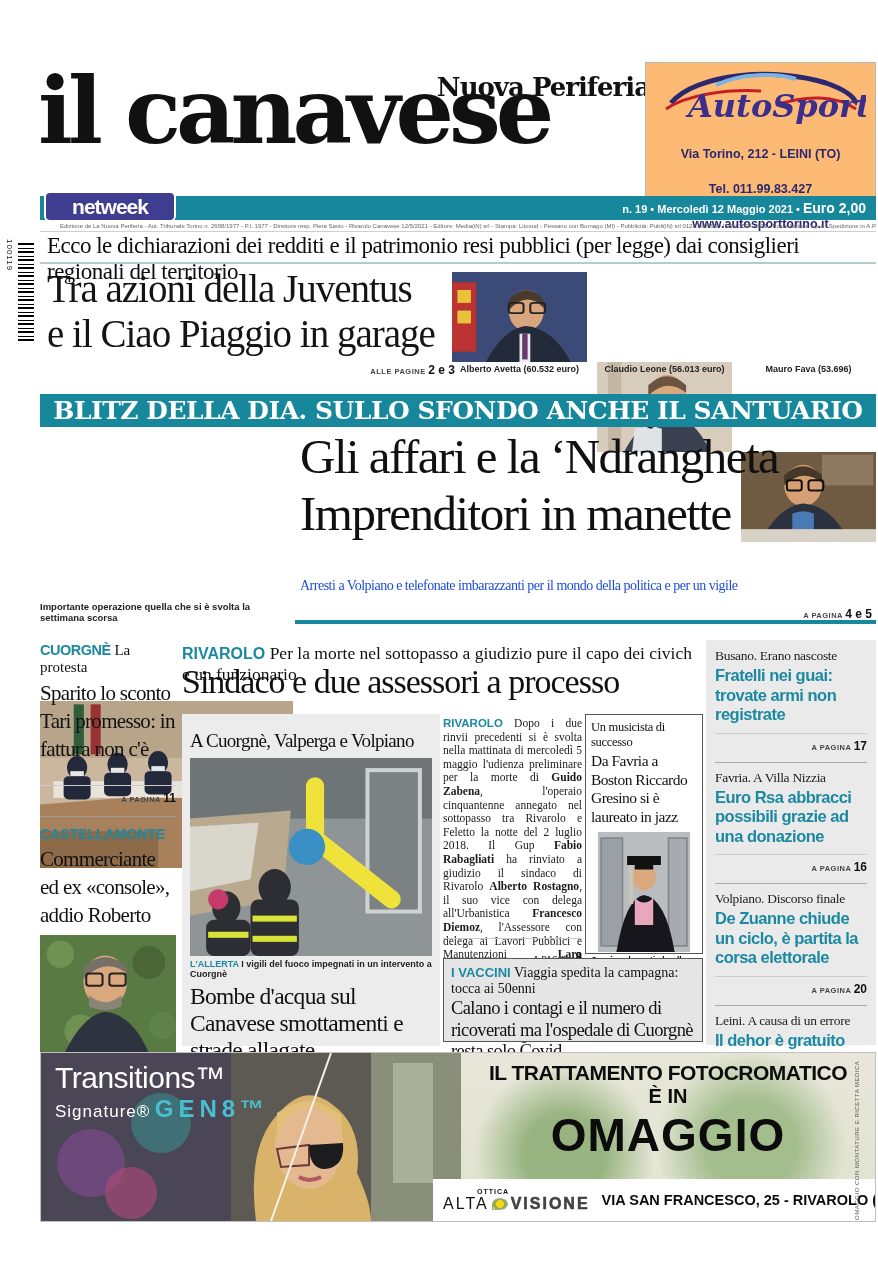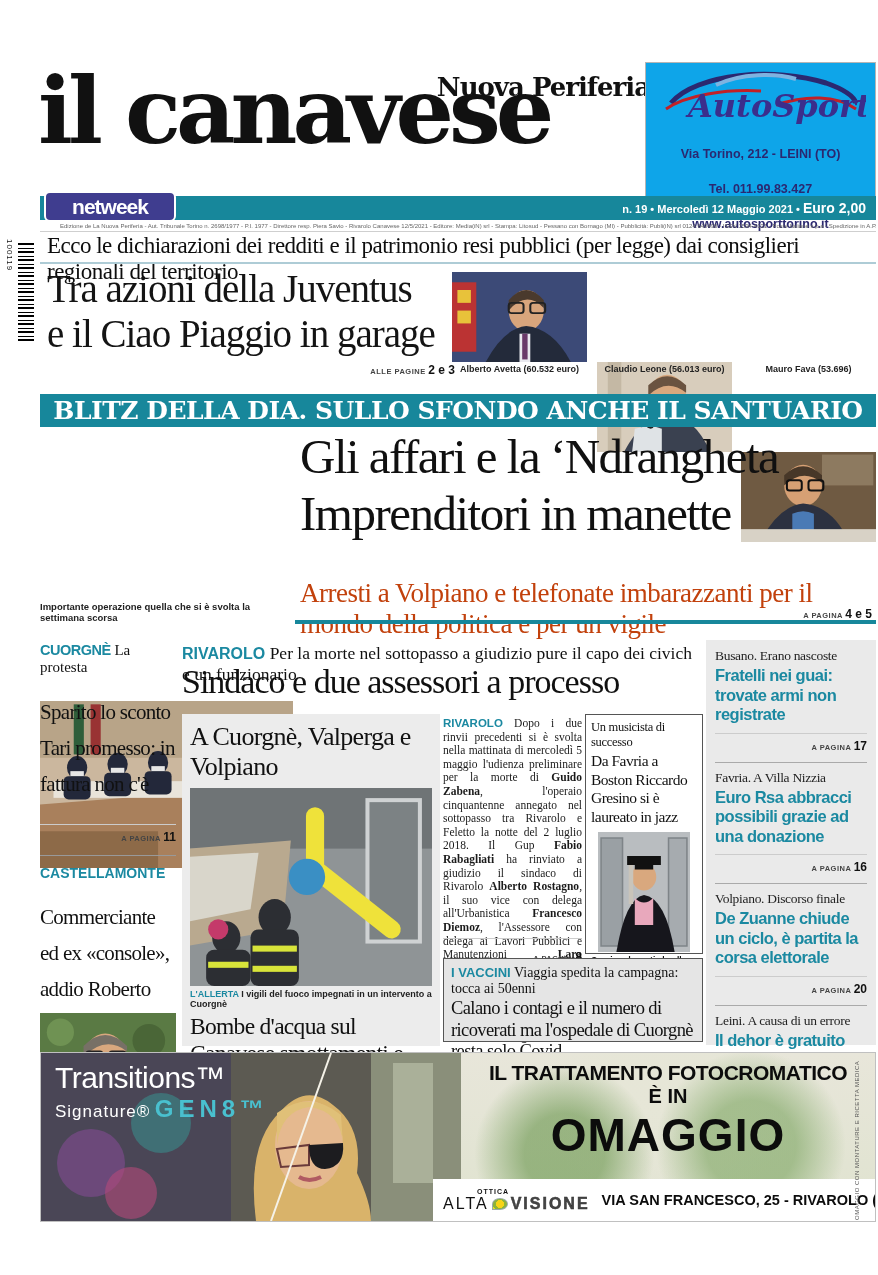--- a/index.html
+++ b/index.html
@@ -3,21 +3,21 @@
 <meta charset="utf-8">
 <style>
   * { margin:0; padding:0; box-sizing:border-box; }
   html,body { background:#fff; }
   body { width:878px; height:1275px; position:relative; font-family:"Liberation Serif", serif; color:#111; overflow:hidden; }
   .abs { position:absolute; }
 
   
   .nuova { left:52px; top:72px; width:598px; text-align:right; font-family:"DejaVu Serif", serif; font-weight:bold; font-size:26px; letter-spacing:-1px; }
   .masthead { left:38px; top:56px; width:610px; font-family:"DejaVu Serif", serif; font-weight:bold; font-size:92px; letter-spacing:-5px; line-height:1.2; }
-  .autosport { left:645px; top:62px; width:231px; height:138px; border:1px solid #b5b5b5; background:#0ea5e9; text-align:center; }
+  .autosport { left:645px; top:62px; width:231px; height:138px; border:1px solid #b5b5b5; background:#fdba74; text-align:center; }
   .autosport svg { display:block; margin:2px auto 0; }
   .as-line { font-family:"Liberation Sans", sans-serif; font-weight:bold; color:#2b2870; font-size:12.5px; line-height:15px;margin-top:20px; }
 
   
   .nwbar { left:40px; top:196px; width:836px; height:24px; background:#17879B; }
   .nwlogo { left:44px; top:191px; width:132px; height:31px; background:#3F3D8F; border-radius:6px; border:2px solid #fff; color:#fff; font-family:"Liberation Sans", sans-serif; font-weight:bold; font-size:21px; text-align:center; line-height:27px; letter-spacing:-1px; }
   .nwtext { position:absolute; right:10px; top:0; height:34px; line-height:24px; color:#fff; font-family:"Liberation Sans", sans-serif; font-size:11px; font-weight:bold; }
   .nwtext b { font-size:14px; }
   .imprint { left:60px; top:223px; width:816px; font-family:"Liberation Sans", sans-serif; font-size:6px; color:#666; white-space:nowrap; overflow:hidden; }
   .toprule { left:40px; top:231px; width:836px; height:1px; background:#cfcfcf; }
@@ -40,43 +40,43 @@
   .tp-photo { top:272px; width:135px; height:90px; overflow:hidden; }
   .tp-cap { top:364px; width:135px; text-align:center; font-family:"Liberation Sans", sans-serif; font-size:9px; font-weight:bold; color:#222; }
 
   
   .banner { left:40px; top:394px; width:836px; height:33px; background:#17879B; color:#fff; font-family:"DejaVu Serif", serif; font-weight:bold; font-size:25px; text-align:center; line-height:33px; letter-spacing:-0.5px; }
 
   
   .main-photo { left:40px; top:431px; width:253px; height:167px; overflow:hidden; }
   .main-cap { left:40px; top:601px; width:253px; font-family:"Liberation Sans", sans-serif; font-size:9.5px; font-weight:bold; color:#222; }
   .main-head { left:300px; top:428px; width:576px; font-size:49px; line-height:57px; letter-spacing:-1.5px; color:#101010; }
-  .main-sub { left:300px; top:578px; width:576px; font-size:27px; letter-spacing:-0.5px; color:#c2410c; }
+  .main-sub { left:300px; top:578px; width:576px; font-size:14px; letter-spacing:-0.5px; color:#1d4ed8; }
   .main-ref { left:300px; top:604px; width:572px; }
   .main-rule { left:295px; top:620px; width:581px; height:4px; background:#17879B; }
 
   
   .teal-label { font-family:"Liberation Sans", sans-serif; font-weight:bold; color:#1b89a1; }
 
   .col1 { left:40px; top:642px; width:136px; }
   .c1-k { font-size:15px; }
   .c1-k .teal-label { font-size:14.5px; letter-spacing:-0.5px; }
-  .c1-h { font-size:21px; line-height:36px; letter-spacing:-0.7px; margin-top:18px; }
+  .c1-h { font-size:21px; line-height:28px; letter-spacing:-0.7px; margin-top:3px; }
   .c1-ref { margin-top:22px; border-top:1px solid #ccc; padding-top:2px; }
   .c1-div { margin:10px 0 9px; height:1px; background:#999; }
   .frola-photo { width:136px; height:118px; margin-top:6px; overflow:hidden; position:relative; }
   .c1-cap { font-family:"Liberation Sans", sans-serif; font-size:9px; font-weight:bold; margin-top:3px; }
 
   .riv-strip { left:182px; top:643px; width:520px; }
   .riv-k { font-size:17.5px; }
   .riv-k .teal-label { font-size:16px; }
   .riv-h { left:182px; top:663px; width:520px; font-size:34px; letter-spacing:-1px; color:#101010; }
 
   .storm-box { left:182px; top:714px; width:258px; height:332px; background:#ececec; padding:8px 8px 0; }
-  .storm-over { font-size:26px; letter-spacing:-0.7px; }
+  .storm-over { font-size:19px; letter-spacing:-0.7px;margin-top:8px; }
   .storm-photo { width:242px; height:198px; margin-top:6px; overflow:hidden; position:relative; }
   .storm-cap { font-family:"Liberation Sans", sans-serif; font-size:9px; font-weight:bold; color:#222; margin-top:3px; }
   .storm-cap .teal-label { font-size:9px; }
   .storm-h { font-size:23.5px; line-height:27px; letter-spacing:-0.7px; margin-top:4px; }
   .storm-ref { margin-top:4px; border-top:1px solid #ccc; padding-top:2px; }
 
   .body-col { left:443px; top:717px; width:139px; font-size:11.5px; line-height:13.6px; text-align:justify; color:#1a1a1a; }
   .body-ref { left:443px; top:938px; width:139px; border-top:1px solid #ccc; padding-top:8px; }
 
   .jazz-box { left:585px; top:714px; width:118px; height:240px; border:1px solid #555; background:#fff; padding:5px 5px 0; }

